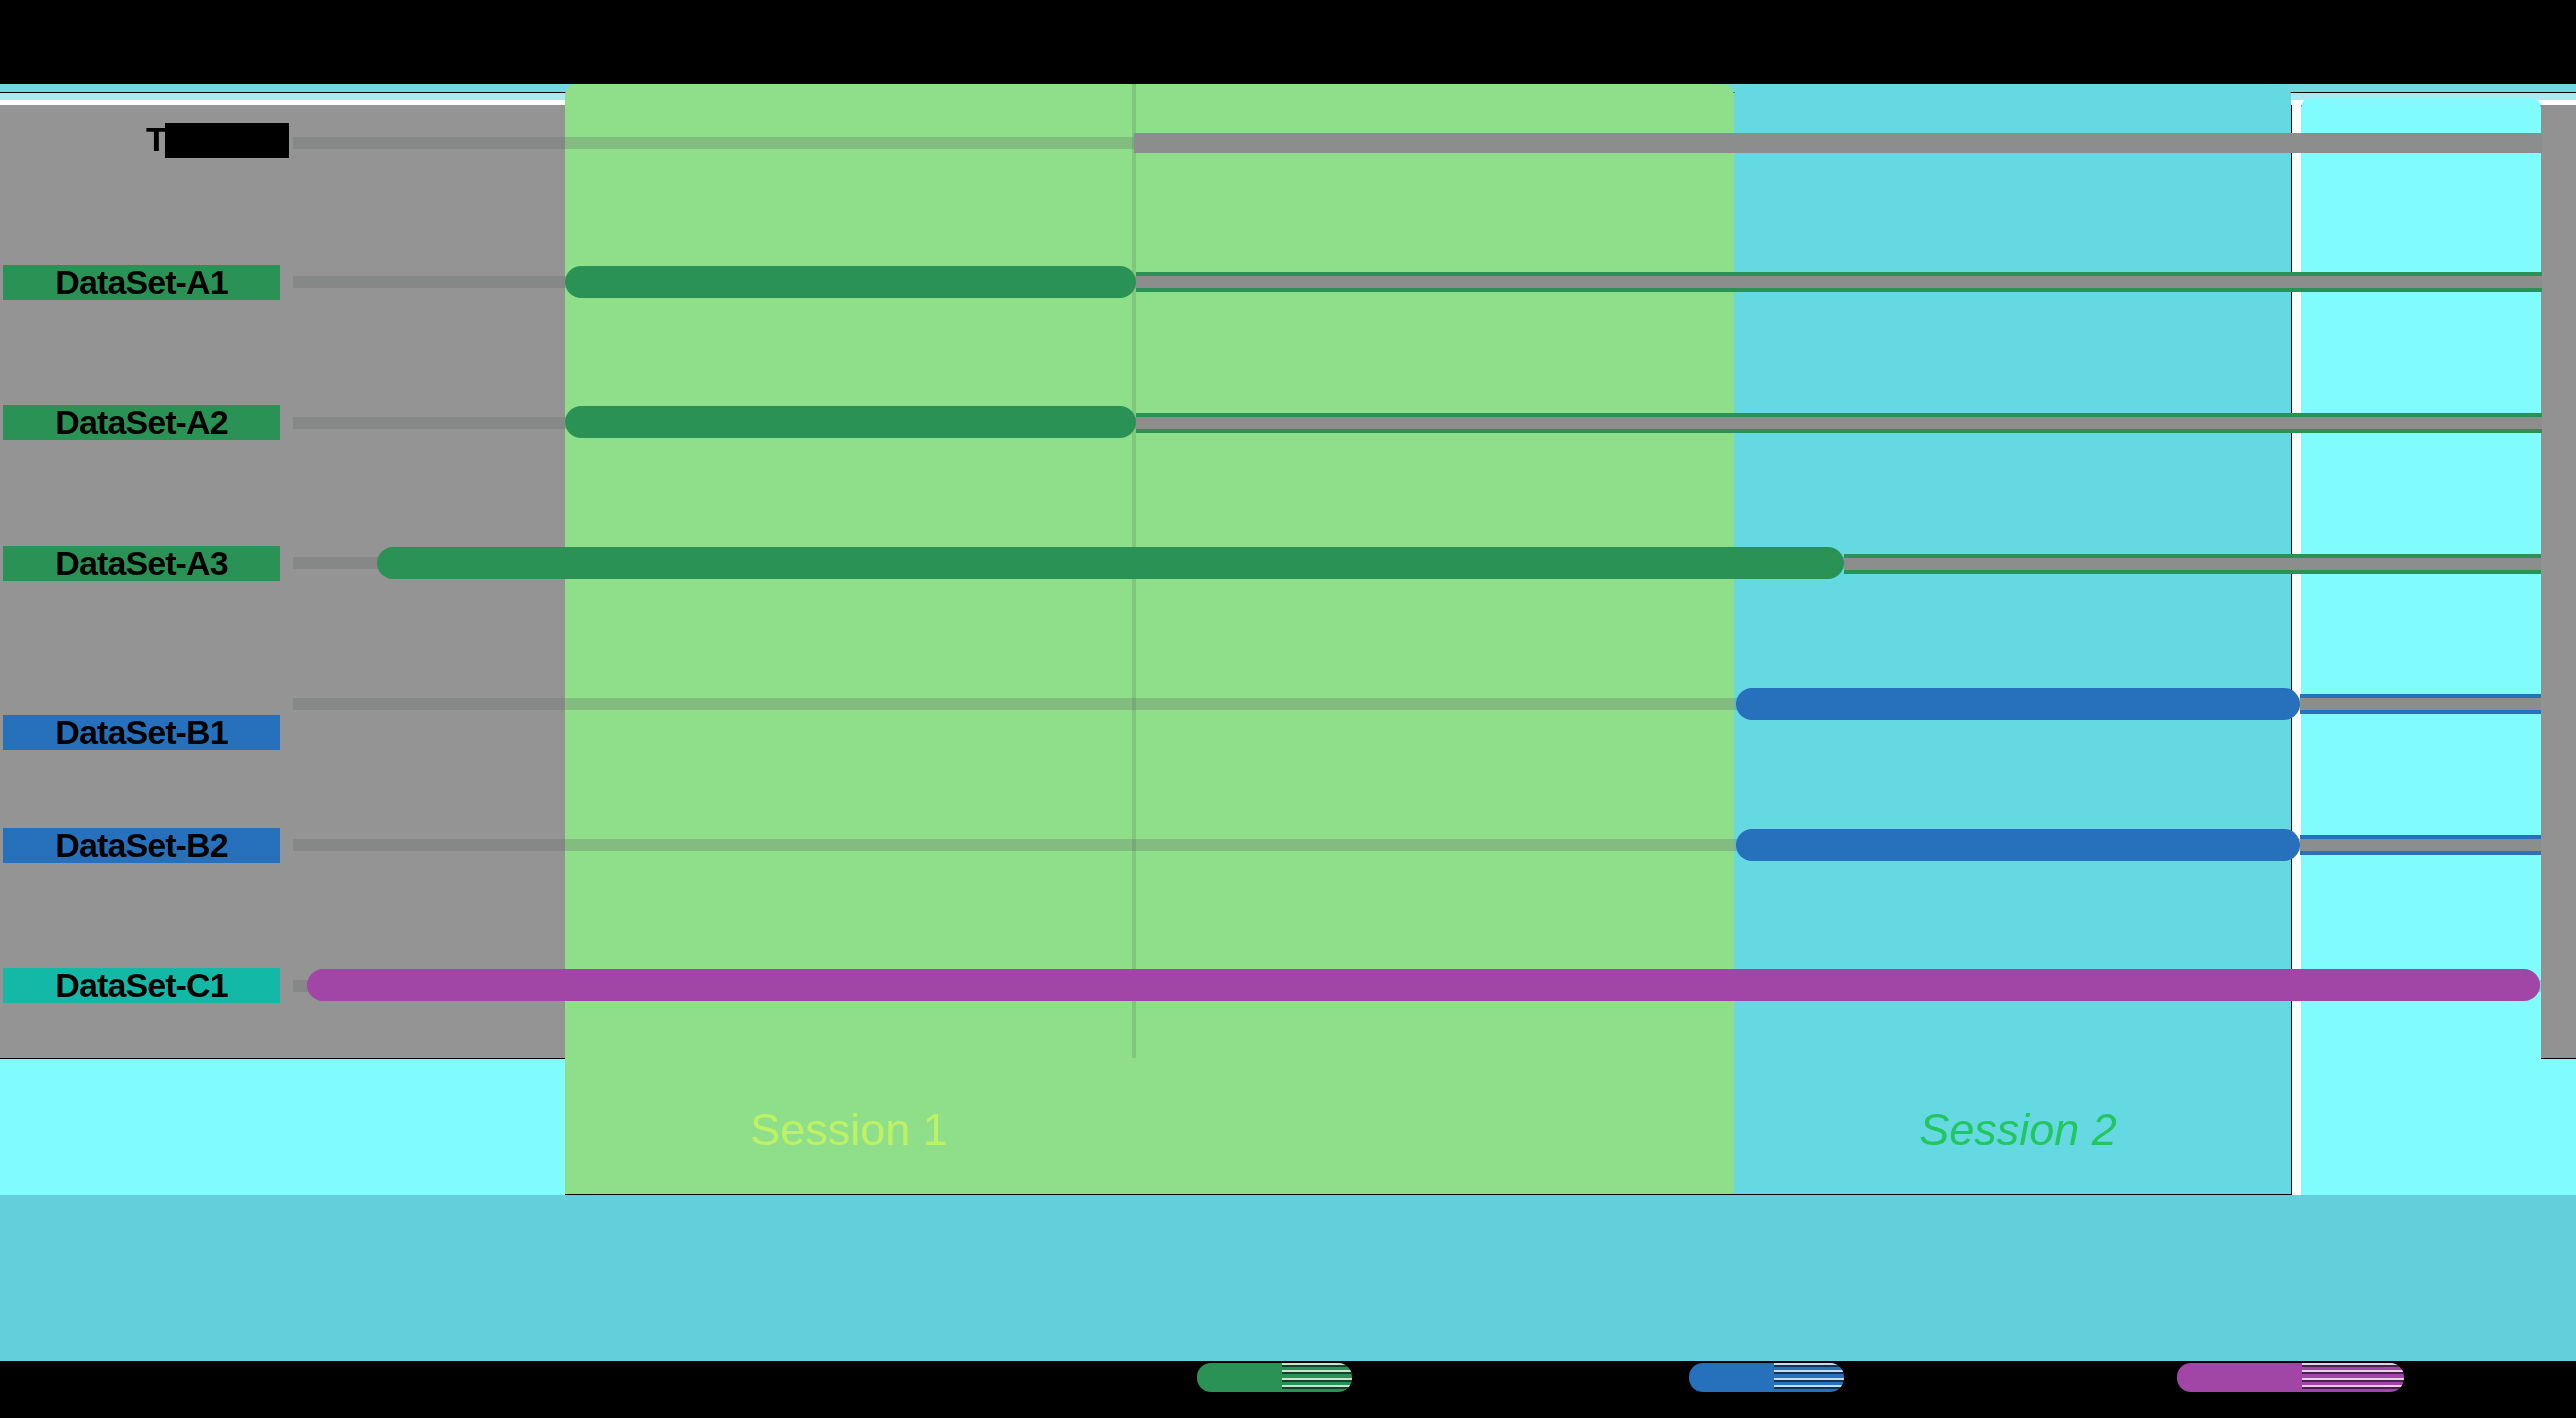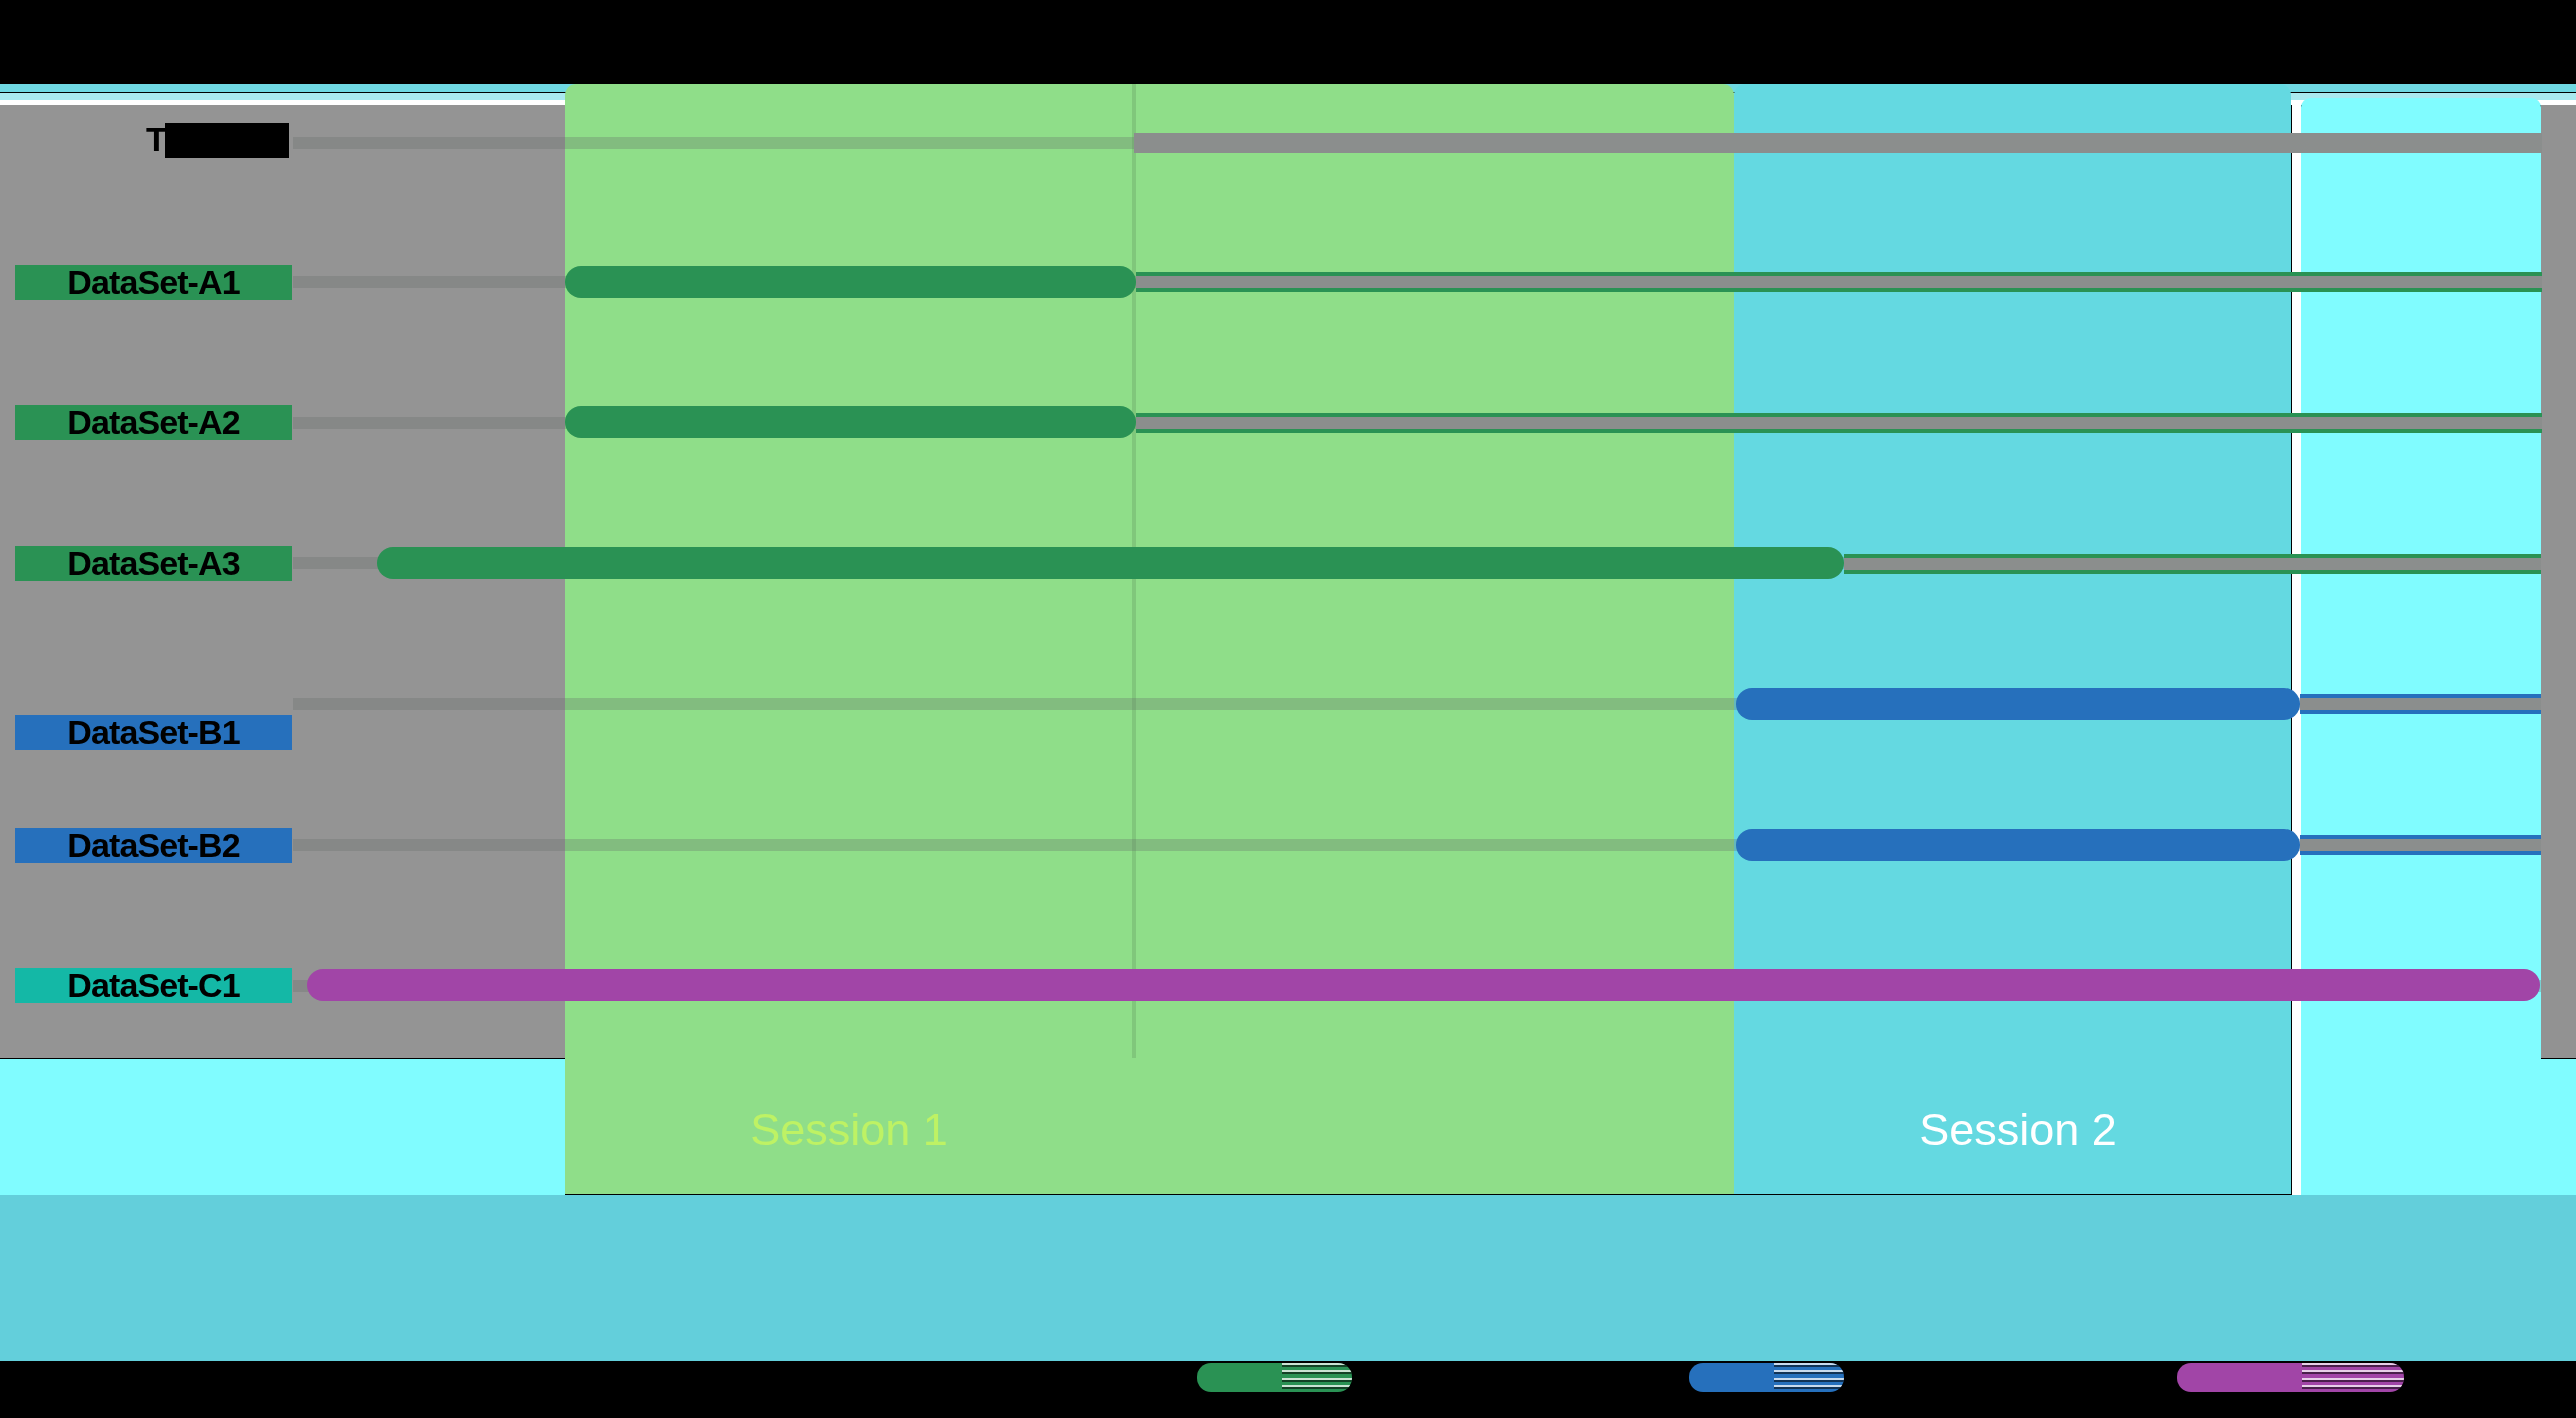--- a/index.html
+++ b/index.html
@@ -25,21 +25,21 @@
   #band-s2{left:1734px;width:557px;}
   #band-extra{left:2301px;top:98px;width:240px;height:1097px;border-radius:9.4px 9.4px 0 0;}
   #band-gap{left:2292px;top:105px;width:9.4px;height:1090px;background:#ffffff;}
   #vline{left:1132px;top:84px;width:3.8px;height:974px;background:rgba(0,0,0,0.10);}
   
   .grid-muted{height:12.2px;background:rgba(104,110,106,0.30);}
   .tail{height:20px;}
   .tail-core{position:absolute;left:0;top:3.8px;right:0;height:12.2px;background:#8b8e8d;}
   .bar{height:32px;border-radius:16px;}
   
-  .badge{left:15px;width:277px;height:35px;display:flex;align-items:center;justify-content:center;}
+  .badge{left:3px;width:277px;height:35px;display:flex;align-items:center;justify-content:center;}
   .badge span{font-size:34px;font-weight:bold;color:#000;letter-spacing:-0.9px;white-space:nowrap;}
   
   #task-t{left:146px;top:120px;font-size:34px;font-weight:bold;color:#000;}
   #task-redact{left:165px;top:123px;width:124px;height:35px;background:#000;}
   
   .session-label{font-size:45px;letter-spacing:0;transform:translateX(-50%);white-space:nowrap;}
   #session1-label{left:849px;top:1104px;color:#2c3a2e;}
   #session2-label{left:2018px;top:1104px;color:#1e3a40;}
   
   #teal-band{left:0;top:1195px;width:2576px;height:166px;background:#63cfdb;}
@@ -122,21 +122,21 @@
       </div>
       <div class="abs badge" style="top: 968px; background: #14b8a6;">
         <span>DataSet-C1</span>
       </div>
     </div>
 
   <div class="abs" id="task-t">T</div>
   <div class="abs" id="task-redact"></div>
 
   <div class="abs session-label" id="session1-label" style="color: #bef264;">Session 1</div>
-  <div class="abs session-label" id="session2-label" style="color: #ffffff;">Session 2</div>
+  <div class="abs session-label" id="session2-label" style="color: #22c55e; font-style: italic;">Session 2</div>
 
   <div class="abs" id="teal-band"></div>
   <div class="abs" id="footer"></div>
   <div id="legend-layer">
       <div class="abs pill" style="left: 1197px; width: 155px; background: rgb(42, 146, 84);"></div>
       <div class="abs pill" style="left: 1689px; width: 155px; background: rgb(38, 112, 188);"></div>
       <div class="abs pill" style="left: 2177px; width: 227px; background: rgb(161, 69, 167);"></div>
     </div>
 
 </div>

